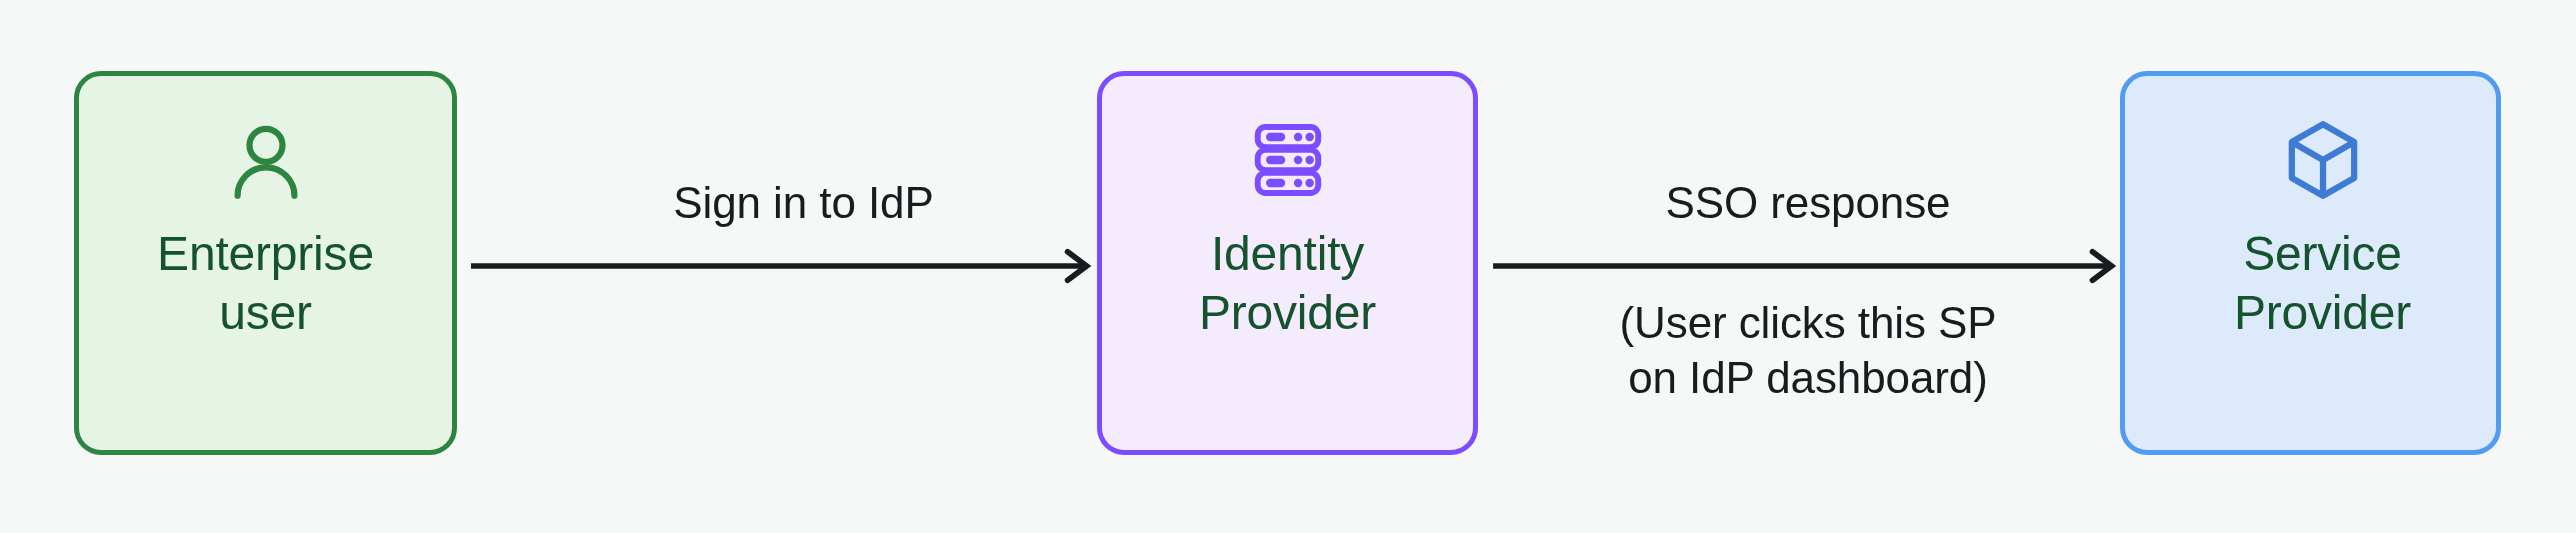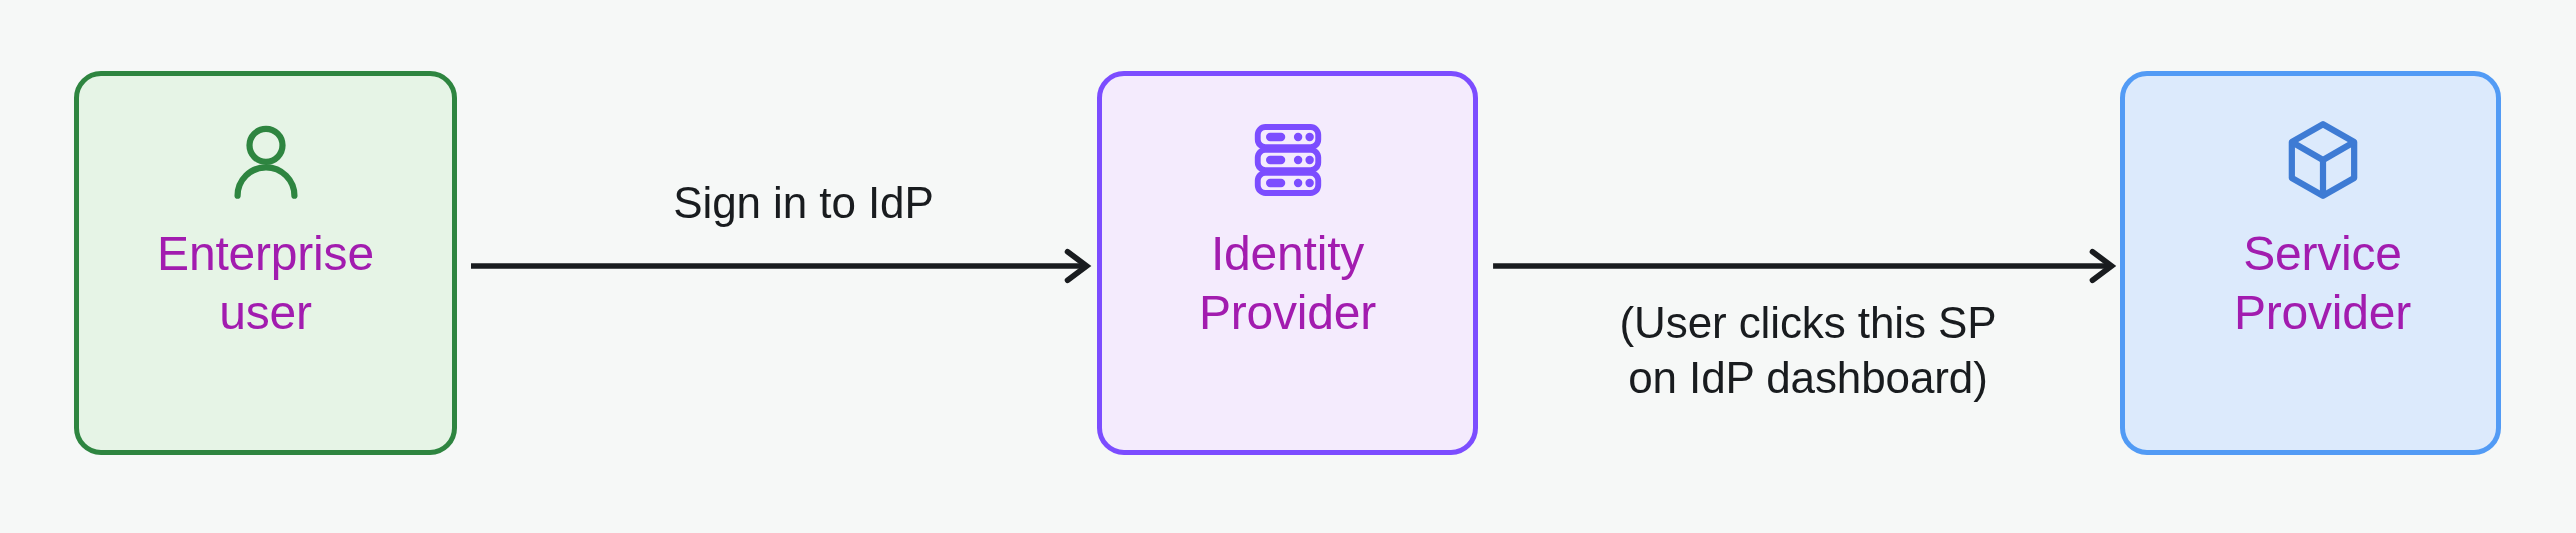--- a/index.html
+++ b/index.html
@@ -37,21 +37,21 @@
     width: 88px;
     height: 88px;
     display: block;
   }
   .node .node-label {
     margin-top: 21px;
     width: 100%;
     text-align: center;
     font-size: 48px;
     line-height: 1.22;
-    color: #a21caf;
+    color: #14532d;
     letter-spacing: -0.2px;
     white-space: pre-line;
   }
 
   #node-user {
     left: 74px;
     top: 71px;
     width: 383px;
     height: 384px;
     background: #e6f4e6;
@@ -128,20 +128,21 @@
       <circle cx="35.8" cy="11.5" r="2.3" fill="#7c4dff"></circle>
       <circle cx="29.5" cy="24" r="2.3" fill="#7c4dff"></circle>
       <circle cx="35.8" cy="24" r="2.3" fill="#7c4dff"></circle>
       <circle cx="29.5" cy="36.5" r="2.3" fill="#7c4dff"></circle>
       <circle cx="35.8" cy="36.5" r="2.3" fill="#7c4dff"></circle>
     </svg>
     <div class="node-label">Identity
 Provider</div>
   </div>
 
+  <div id="edge2-label-top" class="edge-label">SSO response</div>
   <svg id="edge2-line" class="edge-line" viewBox="0 0 663 40">
     <path d="M0 20 H648" stroke="#191c1f" stroke-width="6"></path>
     <path d="M631 5 L651 20 L631 35" stroke="#191c1f" stroke-width="6" fill="none" stroke-linecap="round" stroke-linejoin="miter"></path>
   </svg>
   <div id="edge2-label-bottom" class="edge-label">(User clicks this SP
 on IdP dashboard)</div>
 
   <div id="node-sp" class="node">
     <svg class="node-icon" viewBox="0 0 48 48" fill="none">
       <path d="M24 4.5 L41 14.2 V33.8 L24 43.5 L7 33.8 V14.2 Z" stroke="#3e7bd4" stroke-width="3.4" stroke-linejoin="round"></path>

